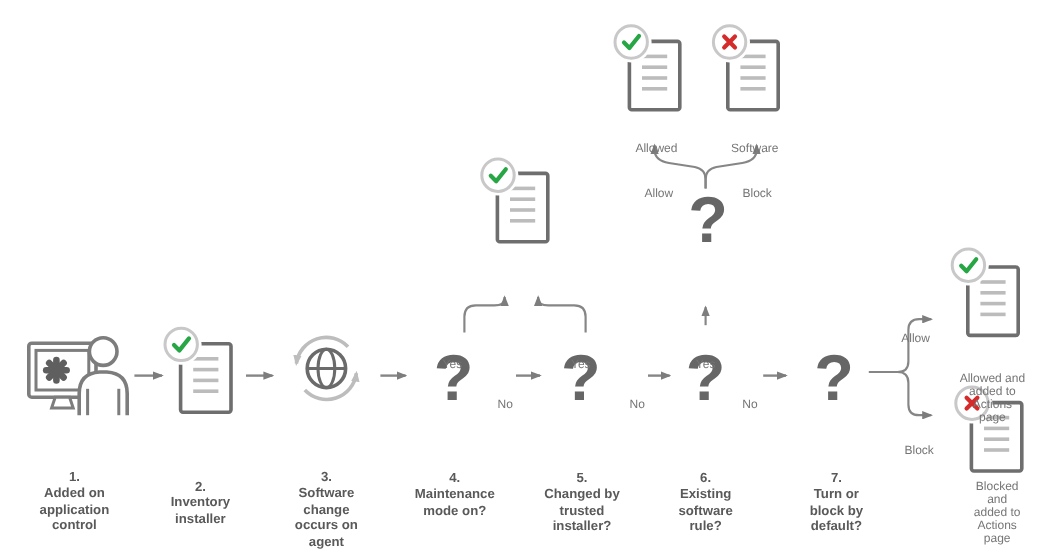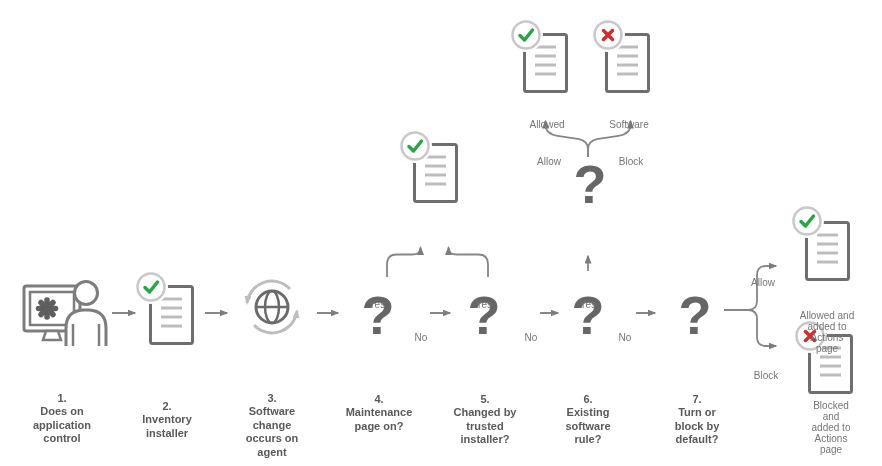--- a/index.html
+++ b/index.html
@@ -114,37 +114,37 @@
     <use href="#badge-cross" x="810" y="336"></use>
   </svg>
 
   <div class="qm" style="left:378px;top:315px">?</div>
   <div class="qm" style="left:484px;top:315px">?</div>
   <div class="qm" style="left:588px;top:315px">?</div>
   <div class="qm" style="left:695px;top:315px">?</div>
   <div class="qm" style="left:590px;top:184px">?</div>
 
   <div class="abs step" style="left:62px;top:355px">
-    <span>1.</span><span>Does on
+    <span>1.</span><span>Added on
 application
 control</span>
   </div>
   <div class="abs step" style="left:167px;top:363px">
     <span>2.</span><span>Inventory
 installer</span>
   </div>
   <div class="abs step" style="left:272px;top:355px">
     <span>3.</span><span>Software
 change
 occurs on
 agent</span>
   </div>
   <div class="abs step" style="left:379px;top:356px">
     <span>4.</span><span>Maintenance
-page on?</span>
+mode on?</span>
   </div>
   <div class="abs step" style="left:485px;top:356px">
     <span>5.</span><span>Changed by
 trusted
 installer?</span>
   </div>
   <div class="abs step" style="left:588px;top:356px">
     <span>6.</span><span>Existing
 software
 rule?</span>

